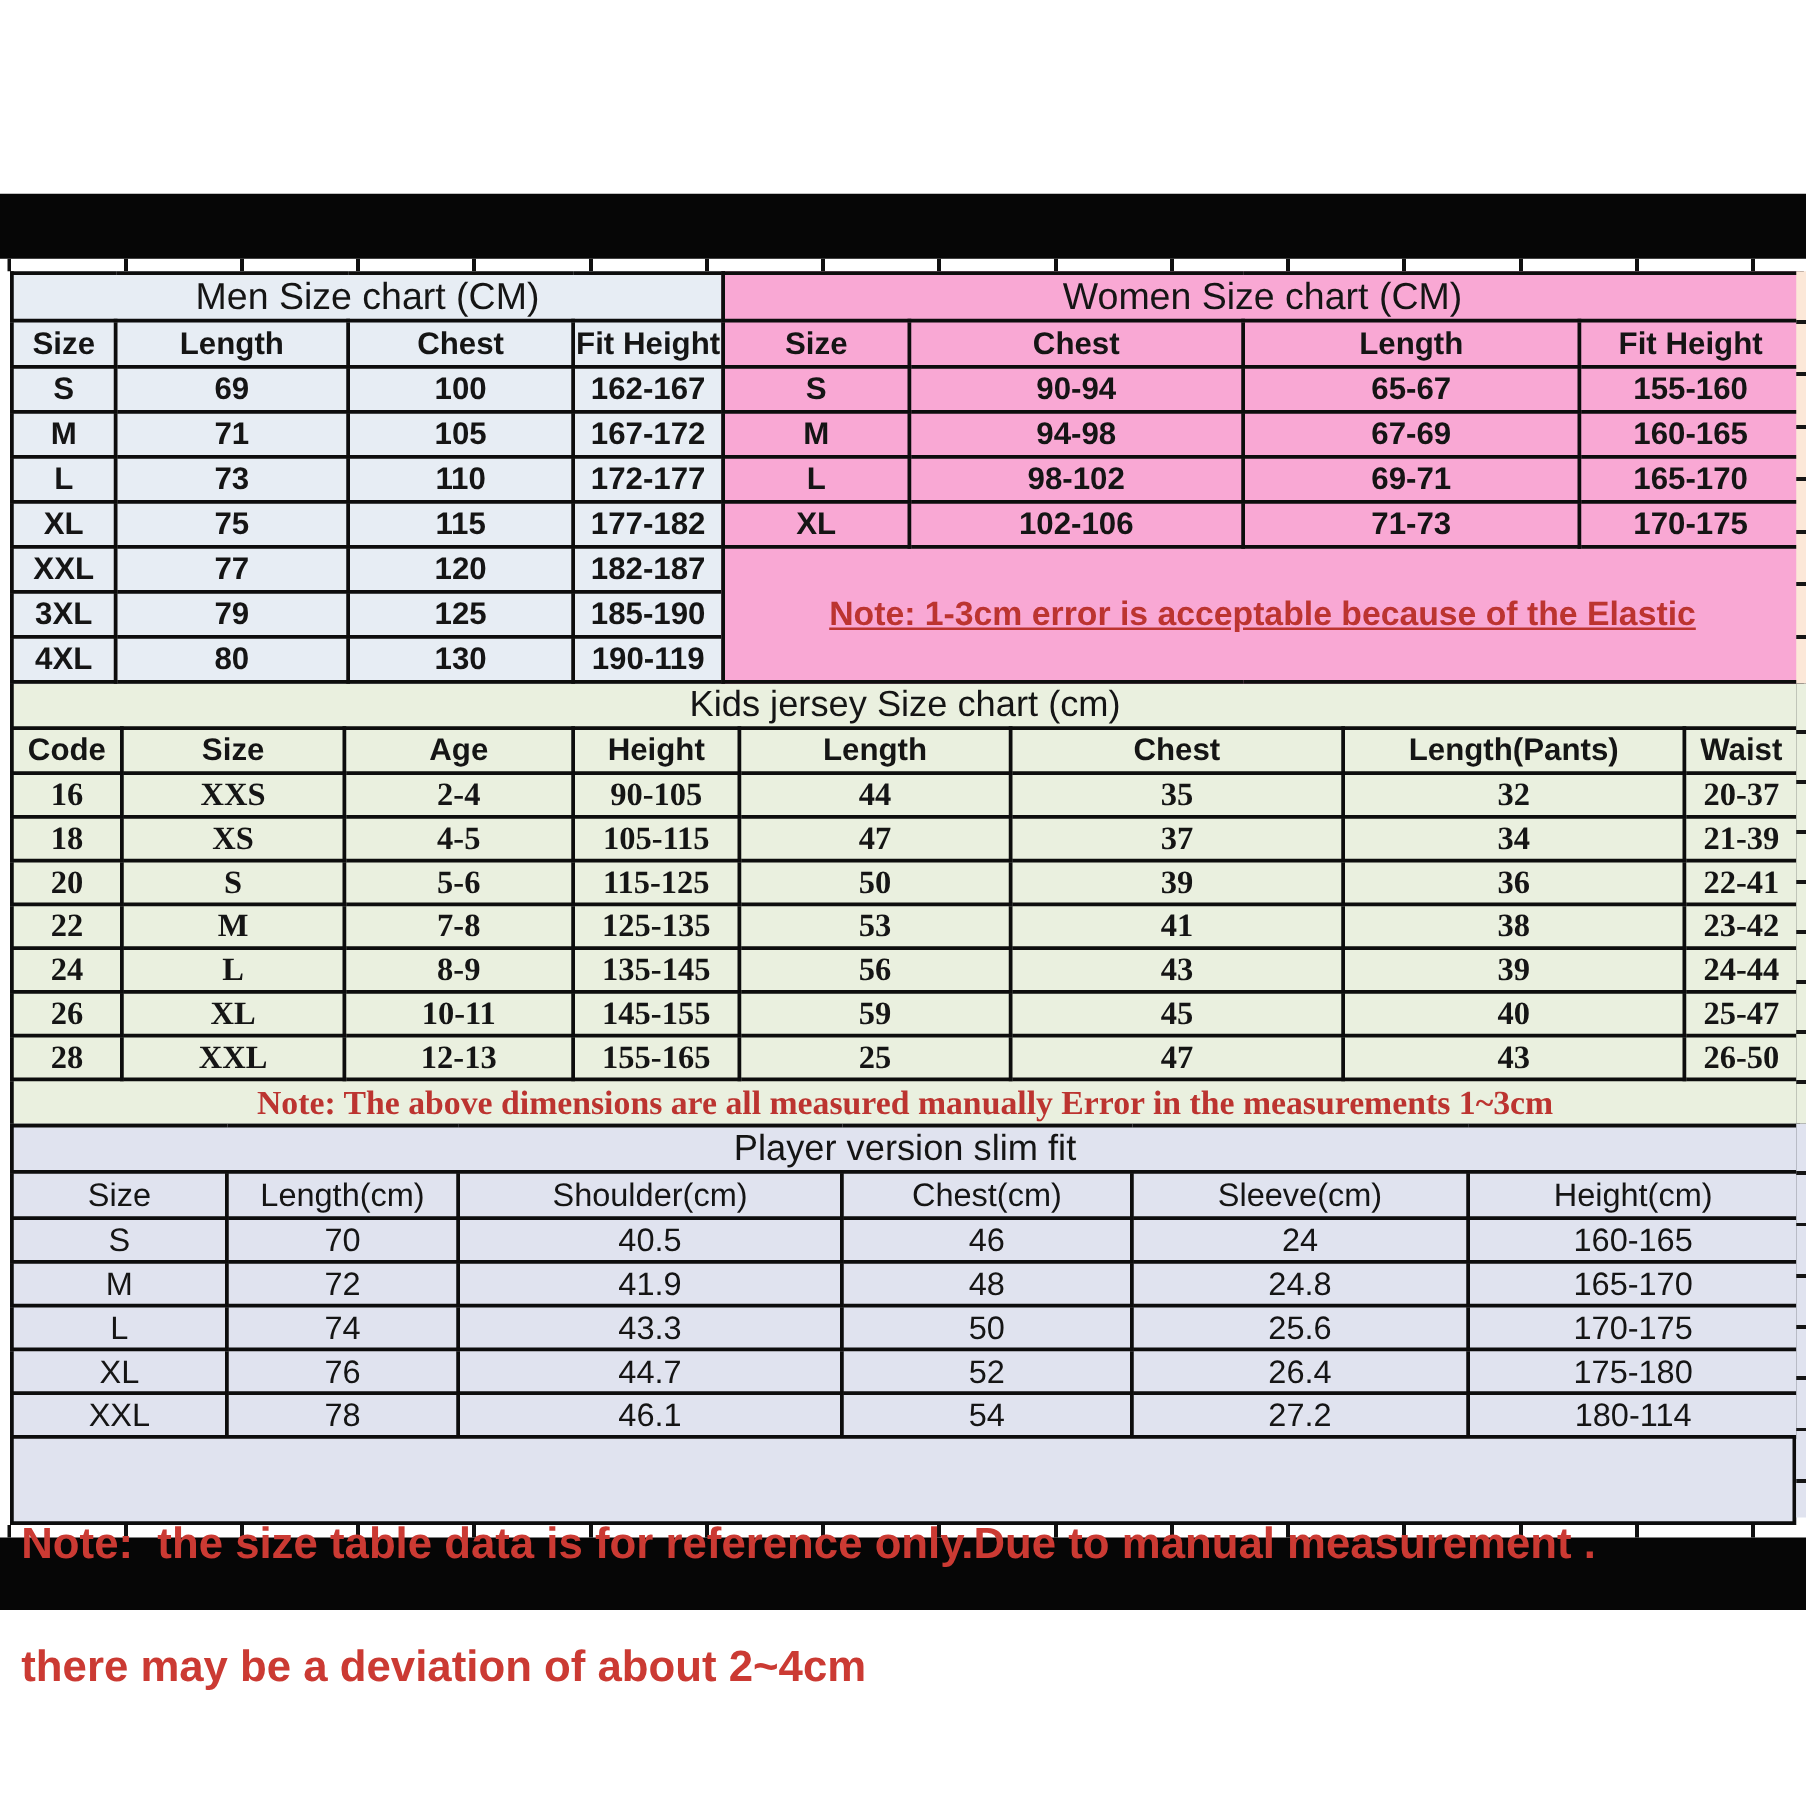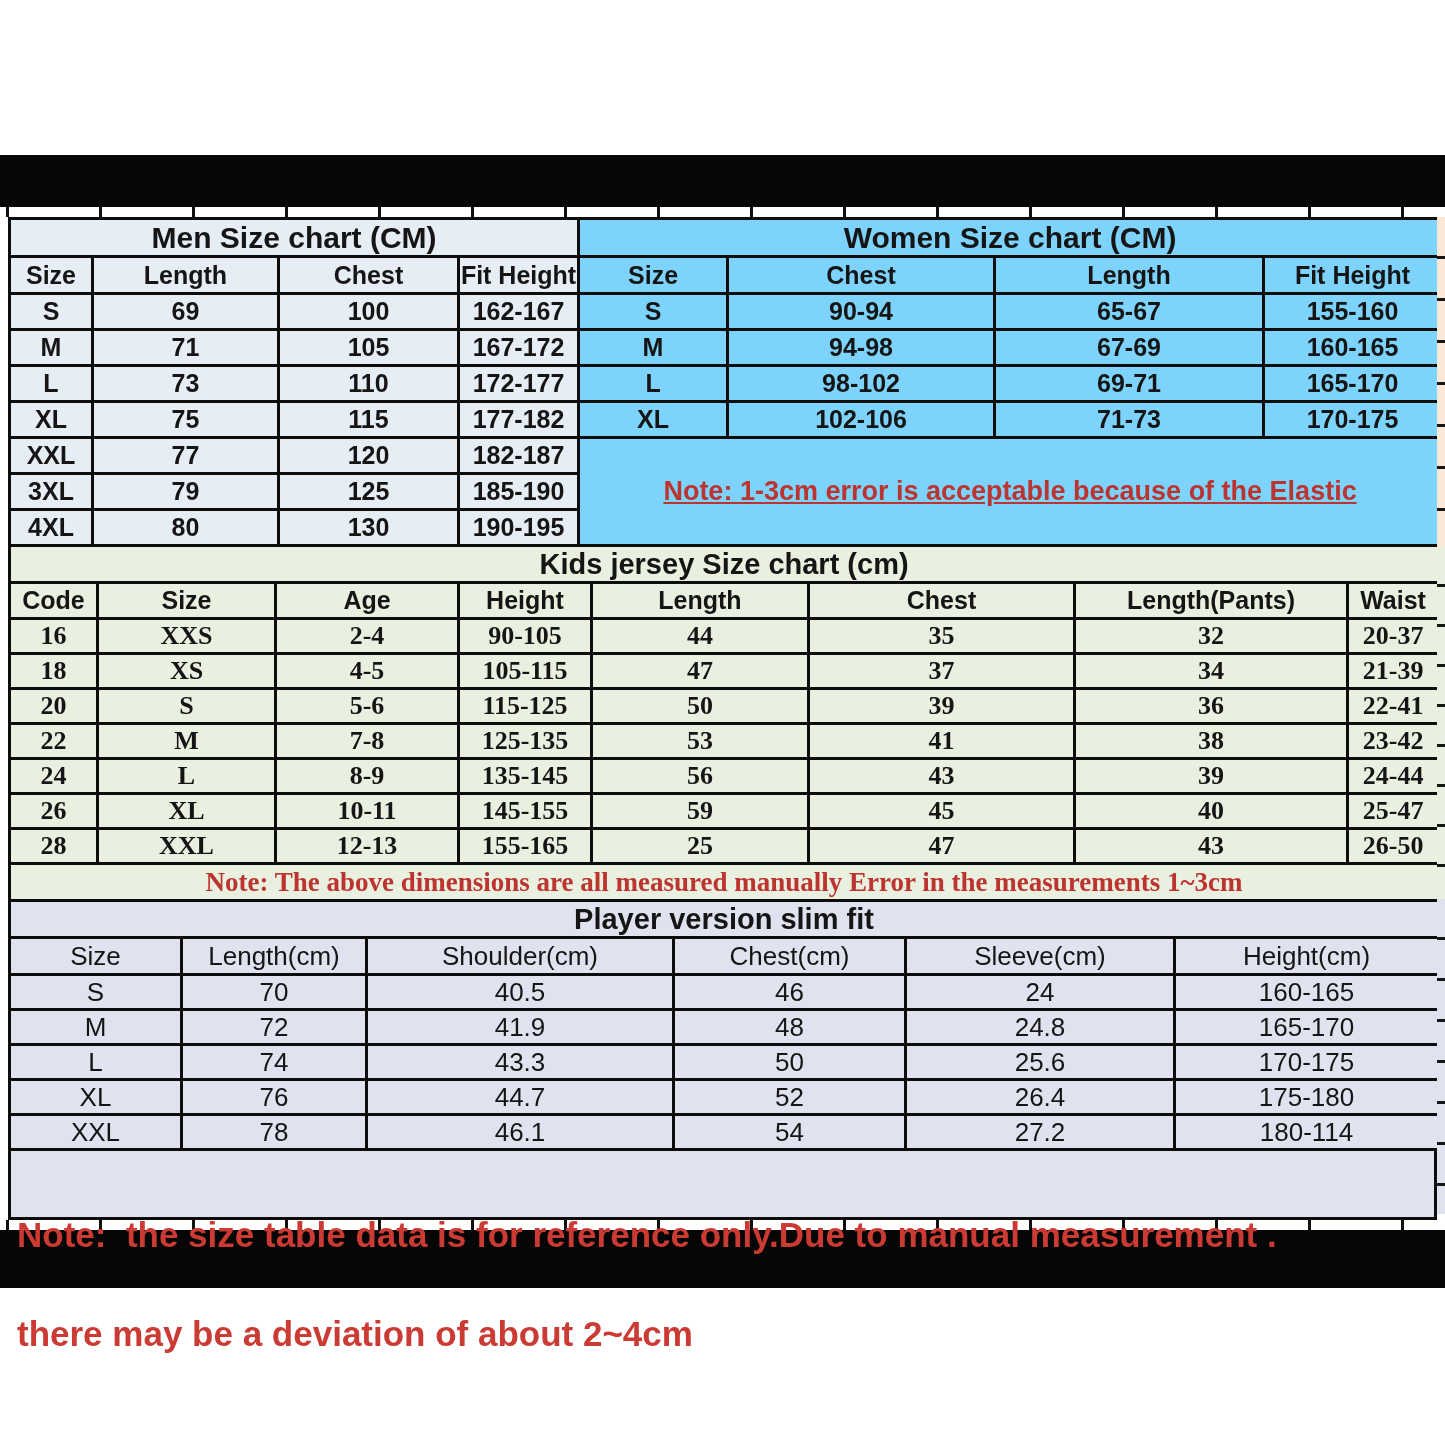--- a/index.html
+++ b/index.html
@@ -26,25 +26,25 @@
   td {
     border: 3px solid #0d0d0d;
     text-align: center; vertical-align: middle;
     padding: 0; overflow: hidden;
   }
   .row1 { display: flex; align-items: flex-start; }
   .women-tbl { margin-left: -3px; }
   .kids-tbl, .player-tbl, .footer-note { margin-top: -3px; }
 
   .men-tbl  { width: 569px; background: #e7edf4; }
-  .women-tbl{ width: 863px; background: #7dd3fc; }
+  .women-tbl{ width: 863px; background: #f9a8d4; }
   .kids-tbl { width: 1429px; background: #eaf0df; }
   .player-tbl { width: 1429px; background: #e0e3ef; }
 
-  .title-cell { font-size: 30px; font-weight: bold; height: 38px; }
+  .title-cell { font-size: 30px; font-weight: normal; height: 38px; }
   .kids-tbl .title-cell, .player-tbl .title-cell { height: 37px; font-size: 29px; }
 
   .men-tbl .hd, .women-tbl .hd { font-size: 25px; font-weight: bold; height: 37px; }
   .men-tbl .data-row td, .women-tbl .data-row td { font-size: 25px; font-weight: bold; height: 36px; }
 
   .kids-tbl .hd { font-size: 25px; font-weight: bold; height: 36px; }
   .kids-tbl .data-row td {
     font-family: "Liberation Serif", serif;
     font-size: 26px; font-weight: bold; height: 35px;
   }
@@ -154,21 +154,21 @@
               <td>3XL</td>
               <td>79</td>
               <td>125</td>
               <td>185-190</td>
             </tr>
 
             <tr class="data-row">
               <td>4XL</td>
               <td>80</td>
               <td>130</td>
-              <td>190-195</td>
+              <td>190-119</td>
             </tr>
           </tbody>
       </table>
 
       <table class="women-tbl">
         <colgroup>
             <col style="width:149px">
             <col style="width:267px">
             <col style="width:269px">
             <col style="width:178px">

